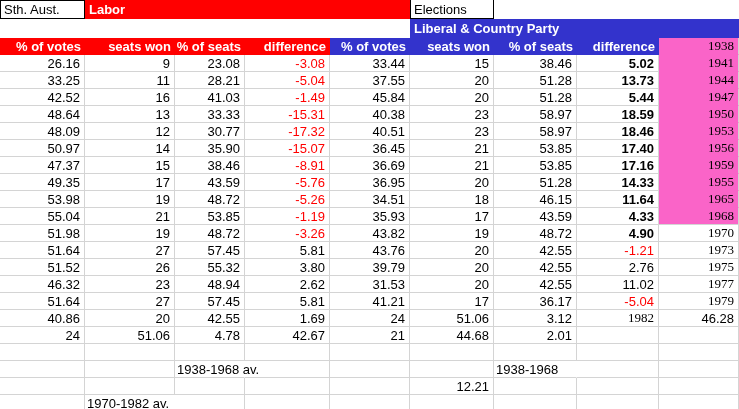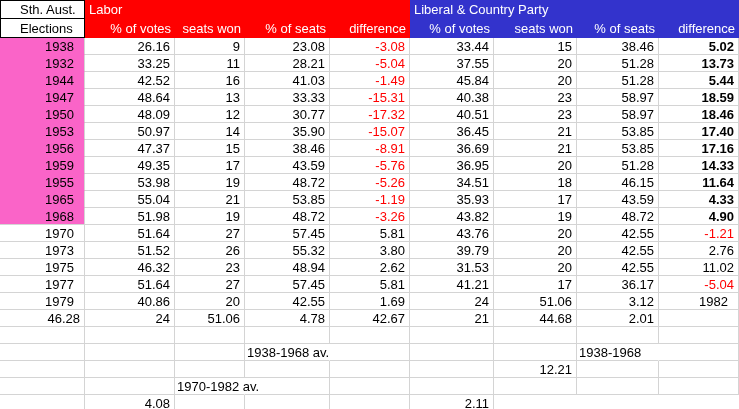--- a/index.html
+++ b/index.html
@@ -15,70 +15,70 @@
     width:739px;
   }
   .cell{
     box-sizing:border-box;
     border-right:1px solid var(--grid,#d4d4d4);
     border-bottom:1px solid var(--grid,#d4d4d4);
     display:flex;align-items:center;justify-content:flex-end;
     padding:0 4px 0 2px;white-space:nowrap;
   }
   .corner{
-    justify-content:flex-start;padding-left:19px;background:#fff;
+    justify-content:flex-start;padding-left:3px;background:#fff;
     border:1px solid #000;
   }
   .corner-b{border-top:none;}
-  .phead,.shead{border-right:none;border-bottom:none;color:#fff;font-weight:normal;}
+  .phead,.shead{border-right:none;border-bottom:none;color:#fff;font-weight:bold;}
   .phead{justify-content:flex-start;padding-left:4px;}
   .labor-bg{background:var(--labor,#ff0000);}
   .lib-bg{background:var(--liberal,#3333cc);}
   .labor-head{grid-column:2 / span 4;}
   .lib-head{grid-column:6 / span 4;}
-  .year{padding-right:10px;}
+  .year{padding-right:4px;font-family:Liberation Serif, serif;}
   .hl{background:var(--pink,#fa64c8);}
   .hl-mid{border-bottom-color:var(--pink,#fa64c8);}
   .neg{color:var(--negative,#ff0000);}
   .bold{font-weight:bold;}
   .sum-label{
     justify-content:flex-start;padding-left:2px;
     border-right-color:transparent;position:relative;z-index:1;overflow:visible;
   }
 </style>
 </head>
 <body>
 
 <div class="viewport">
   <div class="grid" id="grid">
 
     <div class="cell corner corner-a">Sth. Aust.</div>
     <div class="cell phead labor-bg labor-head">Labor</div>
+    <div class="cell corner corner-b">Elections</div>
+
     <div class="cell phead lib-bg lib-head">Liberal &amp; Country Party</div>
-
-    <div class="cell corner corner-b">Elections</div>
     <div class="cell shead labor-bg">% of votes</div>
     <div class="cell shead labor-bg">seats won</div>
     <div class="cell shead labor-bg">% of seats</div>
     <div class="cell shead labor-bg">difference</div>
     <div class="cell shead lib-bg">% of votes</div>
     <div class="cell shead lib-bg">seats won</div>
     <div class="cell shead lib-bg">% of seats</div>
     <div class="cell shead lib-bg">difference</div>
 
   <div class="cell year hl hl-mid">1938</div>
       <div class="cell num">26.16</div>
       <div class="cell num">9</div>
       <div class="cell num">23.08</div>
       <div class="cell num neg">-3.08</div>
       <div class="cell num">33.44</div>
       <div class="cell num">15</div>
       <div class="cell num">38.46</div>
       <div class="cell num bold">5.02</div>
-      <div class="cell year hl hl-mid">1932</div>
+      <div class="cell year hl hl-mid">1941</div>
       <div class="cell num">33.25</div>
       <div class="cell num">11</div>
       <div class="cell num">28.21</div>
       <div class="cell num neg">-5.04</div>
       <div class="cell num">37.55</div>
       <div class="cell num">20</div>
       <div class="cell num">51.28</div>
       <div class="cell num bold">13.73</div>
       <div class="cell year hl hl-mid">1944</div>
       <div class="cell num">42.52</div>

